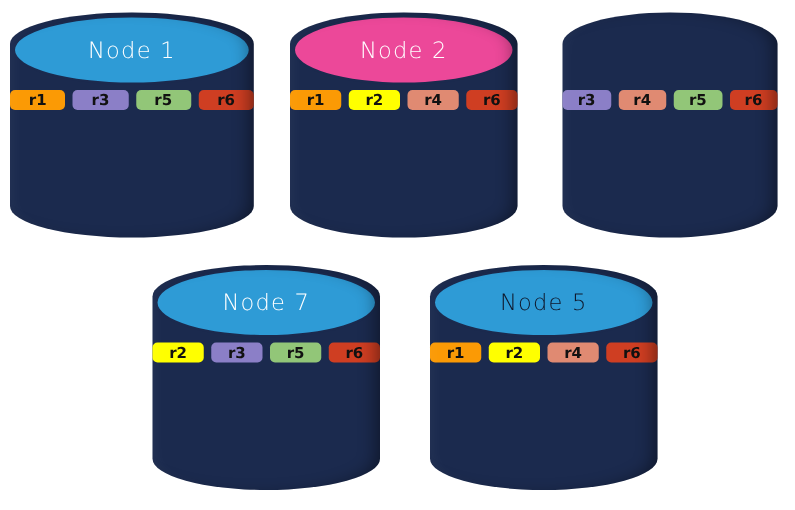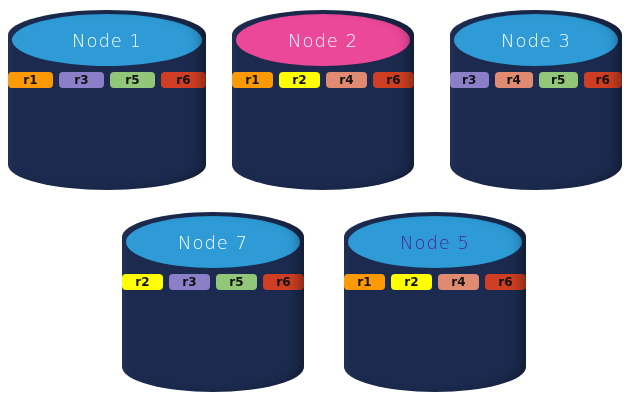--- a/index.html
+++ b/index.html
@@ -94,21 +94,21 @@
     font-size: 12px;
     font-weight: bold;
     line-height: 1;
     box-sizing: border-box;
   }
 </style>
 </head>
 <body>
 
 <div id="canvas" style="background: rgb(255, 255, 255);">
-    <div class="node" style="left: 8px; top: 10px; width: 198px; height: 180px;">
+    <div class="node" style="left: 8px; top: 10px; width: 182px; height: 180px; padding-left: 13px;">
       <div class="cyl-body" style="background: rgb(27, 42, 78);"></div>
       <div class="cyl-top" style="background: rgb(46, 155, 214); border-color: rgb(27, 42, 78);">
         <div class="cyl-top-label" style="color: rgb(255, 255, 255);">Node  1</div>
       </div>
       <div class="replicas" style="top: 62px;">
         <div class="replica" style="background: rgb(251, 154, 5); color: rgb(17, 17, 17);">
           <span>r1</span>
         </div>
         <div class="replica" style="background: rgb(139, 127, 199); color: rgb(17, 17, 17);">
           <span>r3</span>
@@ -138,23 +138,20 @@
           <span>r4</span>
         </div>
         <div class="replica" style="background: rgb(207, 62, 34); color: rgb(17, 17, 17);">
           <span>r6</span>
         </div>
       </div>
       <div class="cyl-shadow"></div>
     </div>
     <div class="node" style="left: 450px; top: 10px; width: 172px; height: 180px;">
       <div class="cyl-body" style="background: rgb(27, 42, 78);"></div>
-      <div class="cyl-top" style="background: rgb(46, 155, 214); border-color: rgb(27, 42, 78);">
-        <div class="cyl-top-label" style="color: rgb(255, 255, 255);">Node  3</div>
-      </div>
       <div class="replicas" style="top: 62px;">
         <div class="replica" style="background: rgb(139, 127, 199); color: rgb(17, 17, 17);">
           <span>r3</span>
         </div>
         <div class="replica" style="background: rgb(224, 138, 114); color: rgb(17, 17, 17);">
           <span>r4</span>
         </div>
         <div class="replica" style="background: rgb(146, 198, 120); color: rgb(17, 17, 17);">
           <span>r5</span>
         </div>
@@ -181,21 +178,21 @@
         </div>
         <div class="replica" style="background: rgb(207, 62, 34); color: rgb(17, 17, 17);">
           <span>r6</span>
         </div>
       </div>
       <div class="cyl-shadow"></div>
     </div>
     <div class="node" style="left: 344px; top: 212px; width: 182px; height: 180px;">
       <div class="cyl-body" style="background: rgb(27, 42, 78);"></div>
       <div class="cyl-top" style="background: rgb(46, 155, 214); border-color: rgb(27, 42, 78);">
-        <div class="cyl-top-label" style="color: #4c1d95;">Node  5</div>
+        <div class="cyl-top-label" style="color: #0f172a;">Node  5</div>
       </div>
       <div class="replicas" style="top: 62px;">
         <div class="replica" style="background: rgb(251, 154, 5); color: rgb(17, 17, 17);">
           <span>r1</span>
         </div>
         <div class="replica" style="background: rgb(255, 255, 0); color: rgb(17, 17, 17);">
           <span>r2</span>
         </div>
         <div class="replica" style="background: rgb(224, 138, 114); color: rgb(17, 17, 17);">
           <span>r4</span>

